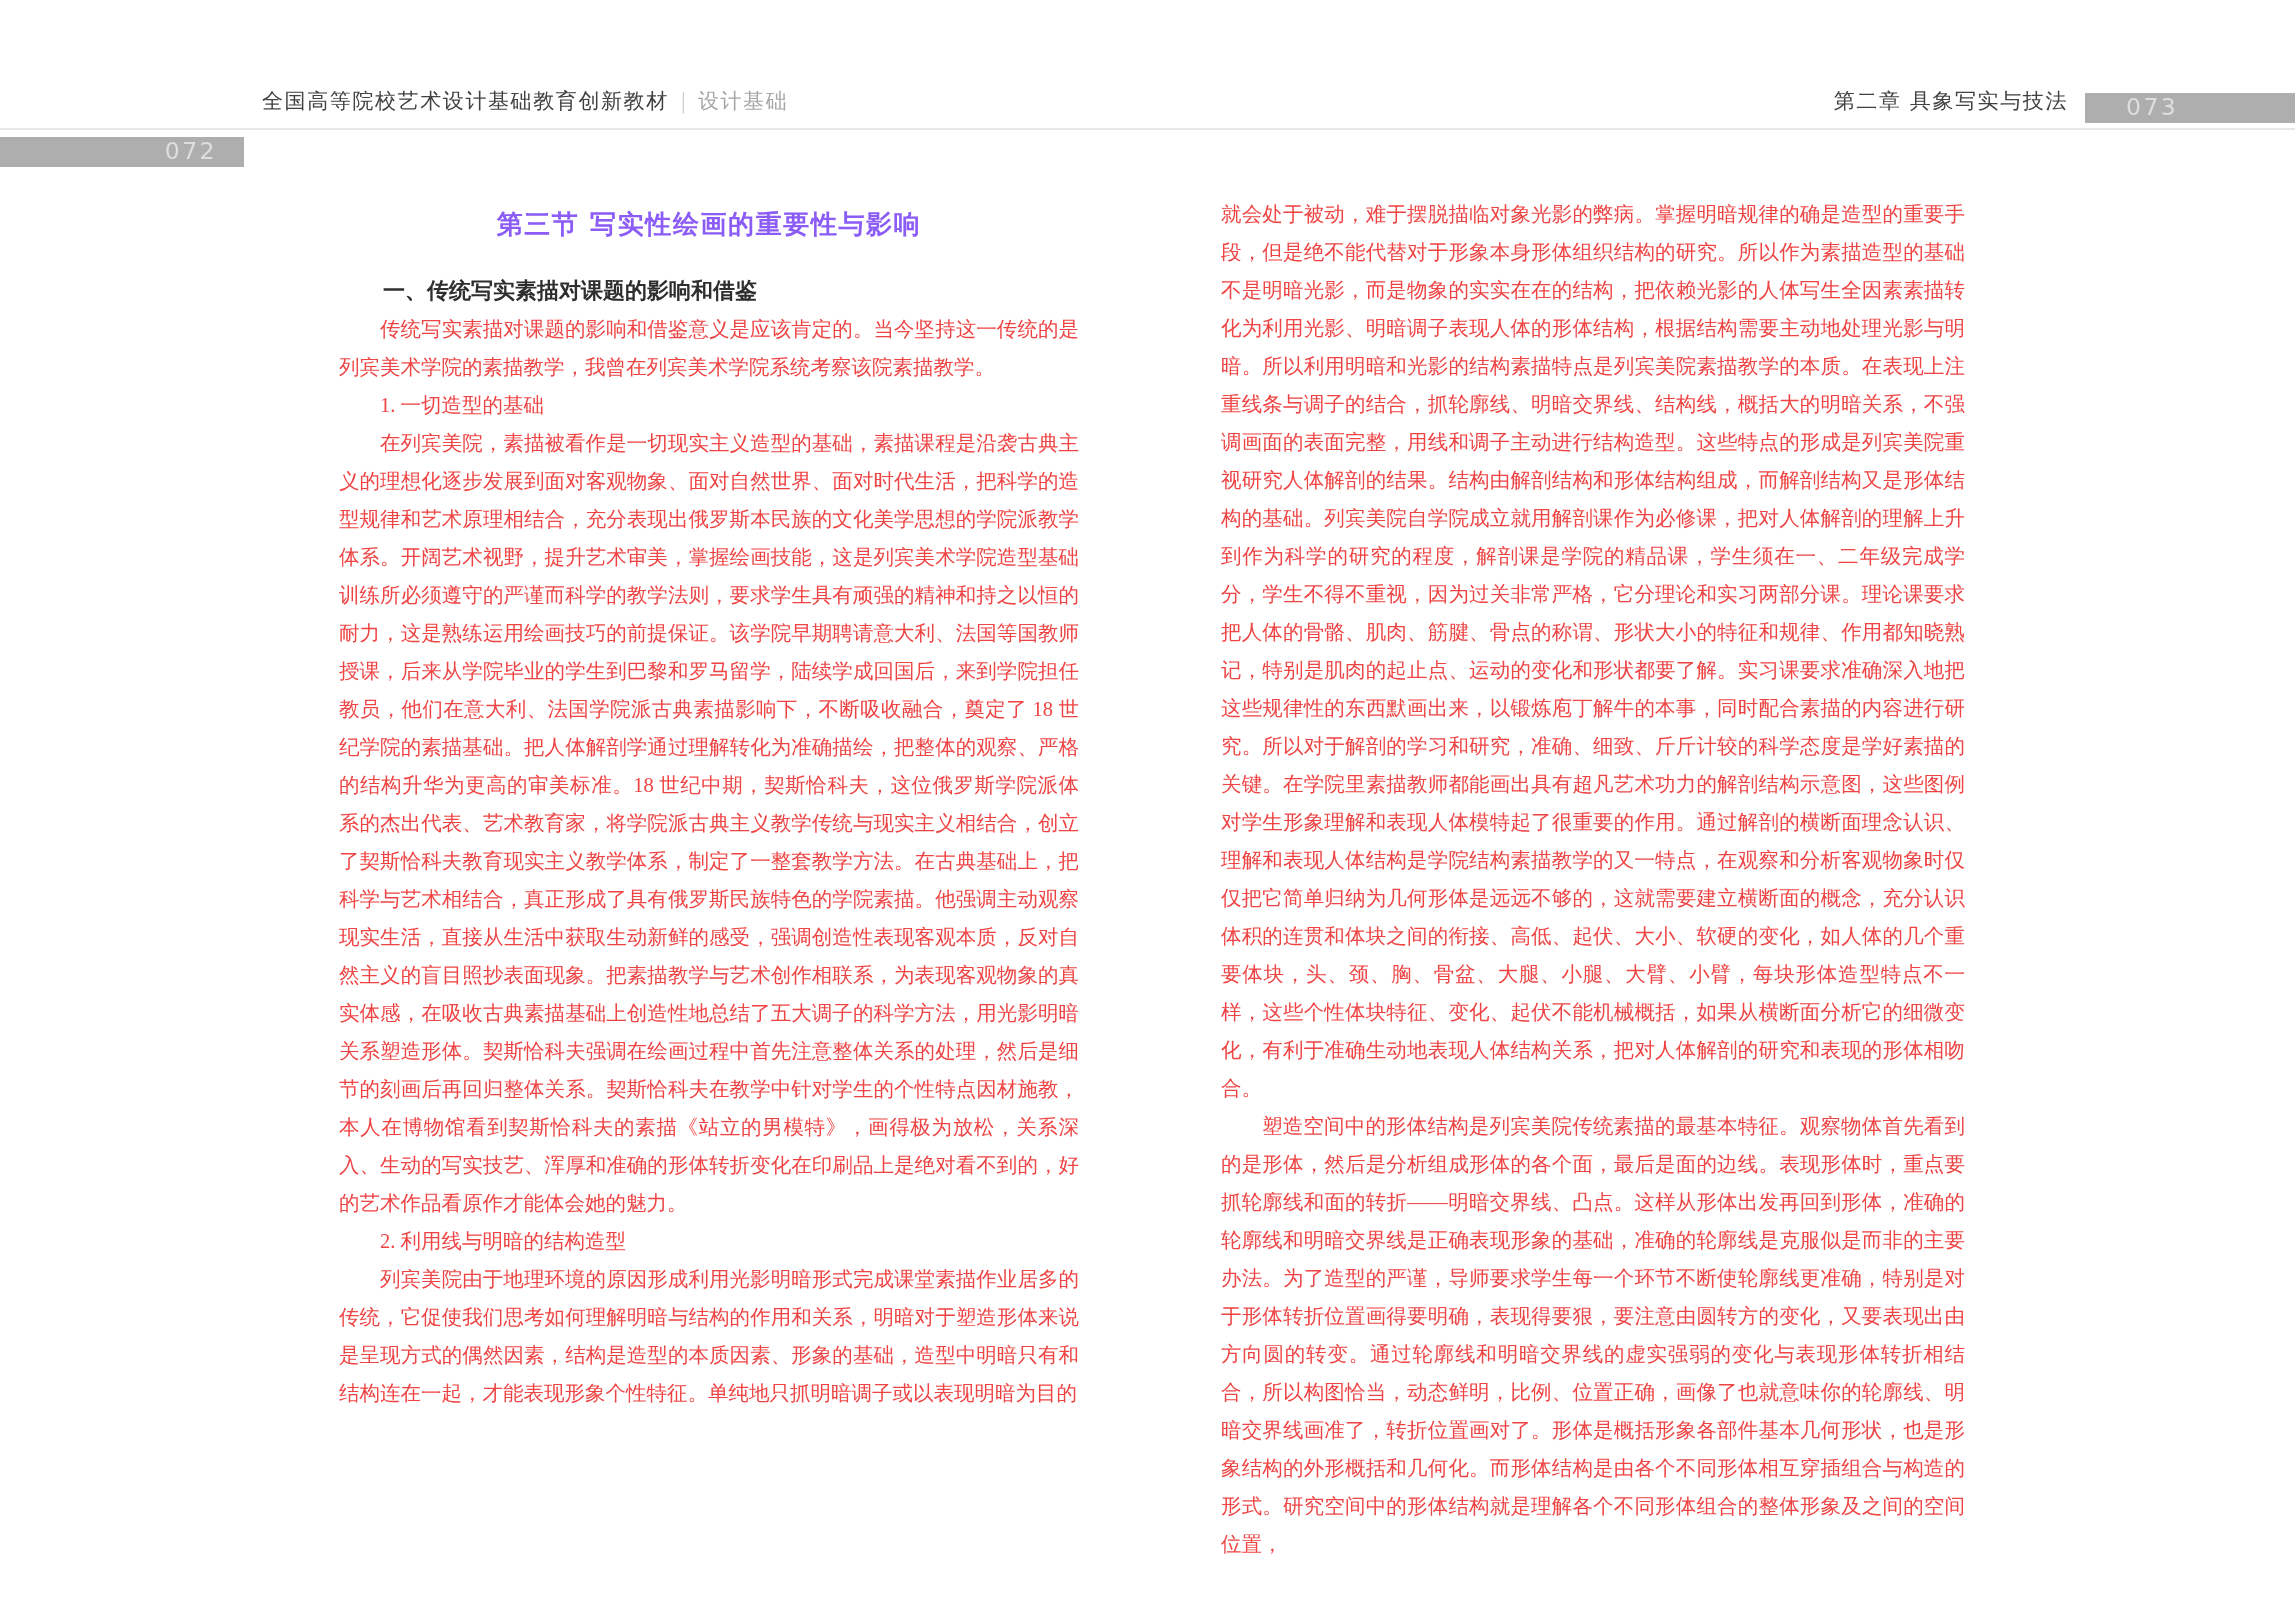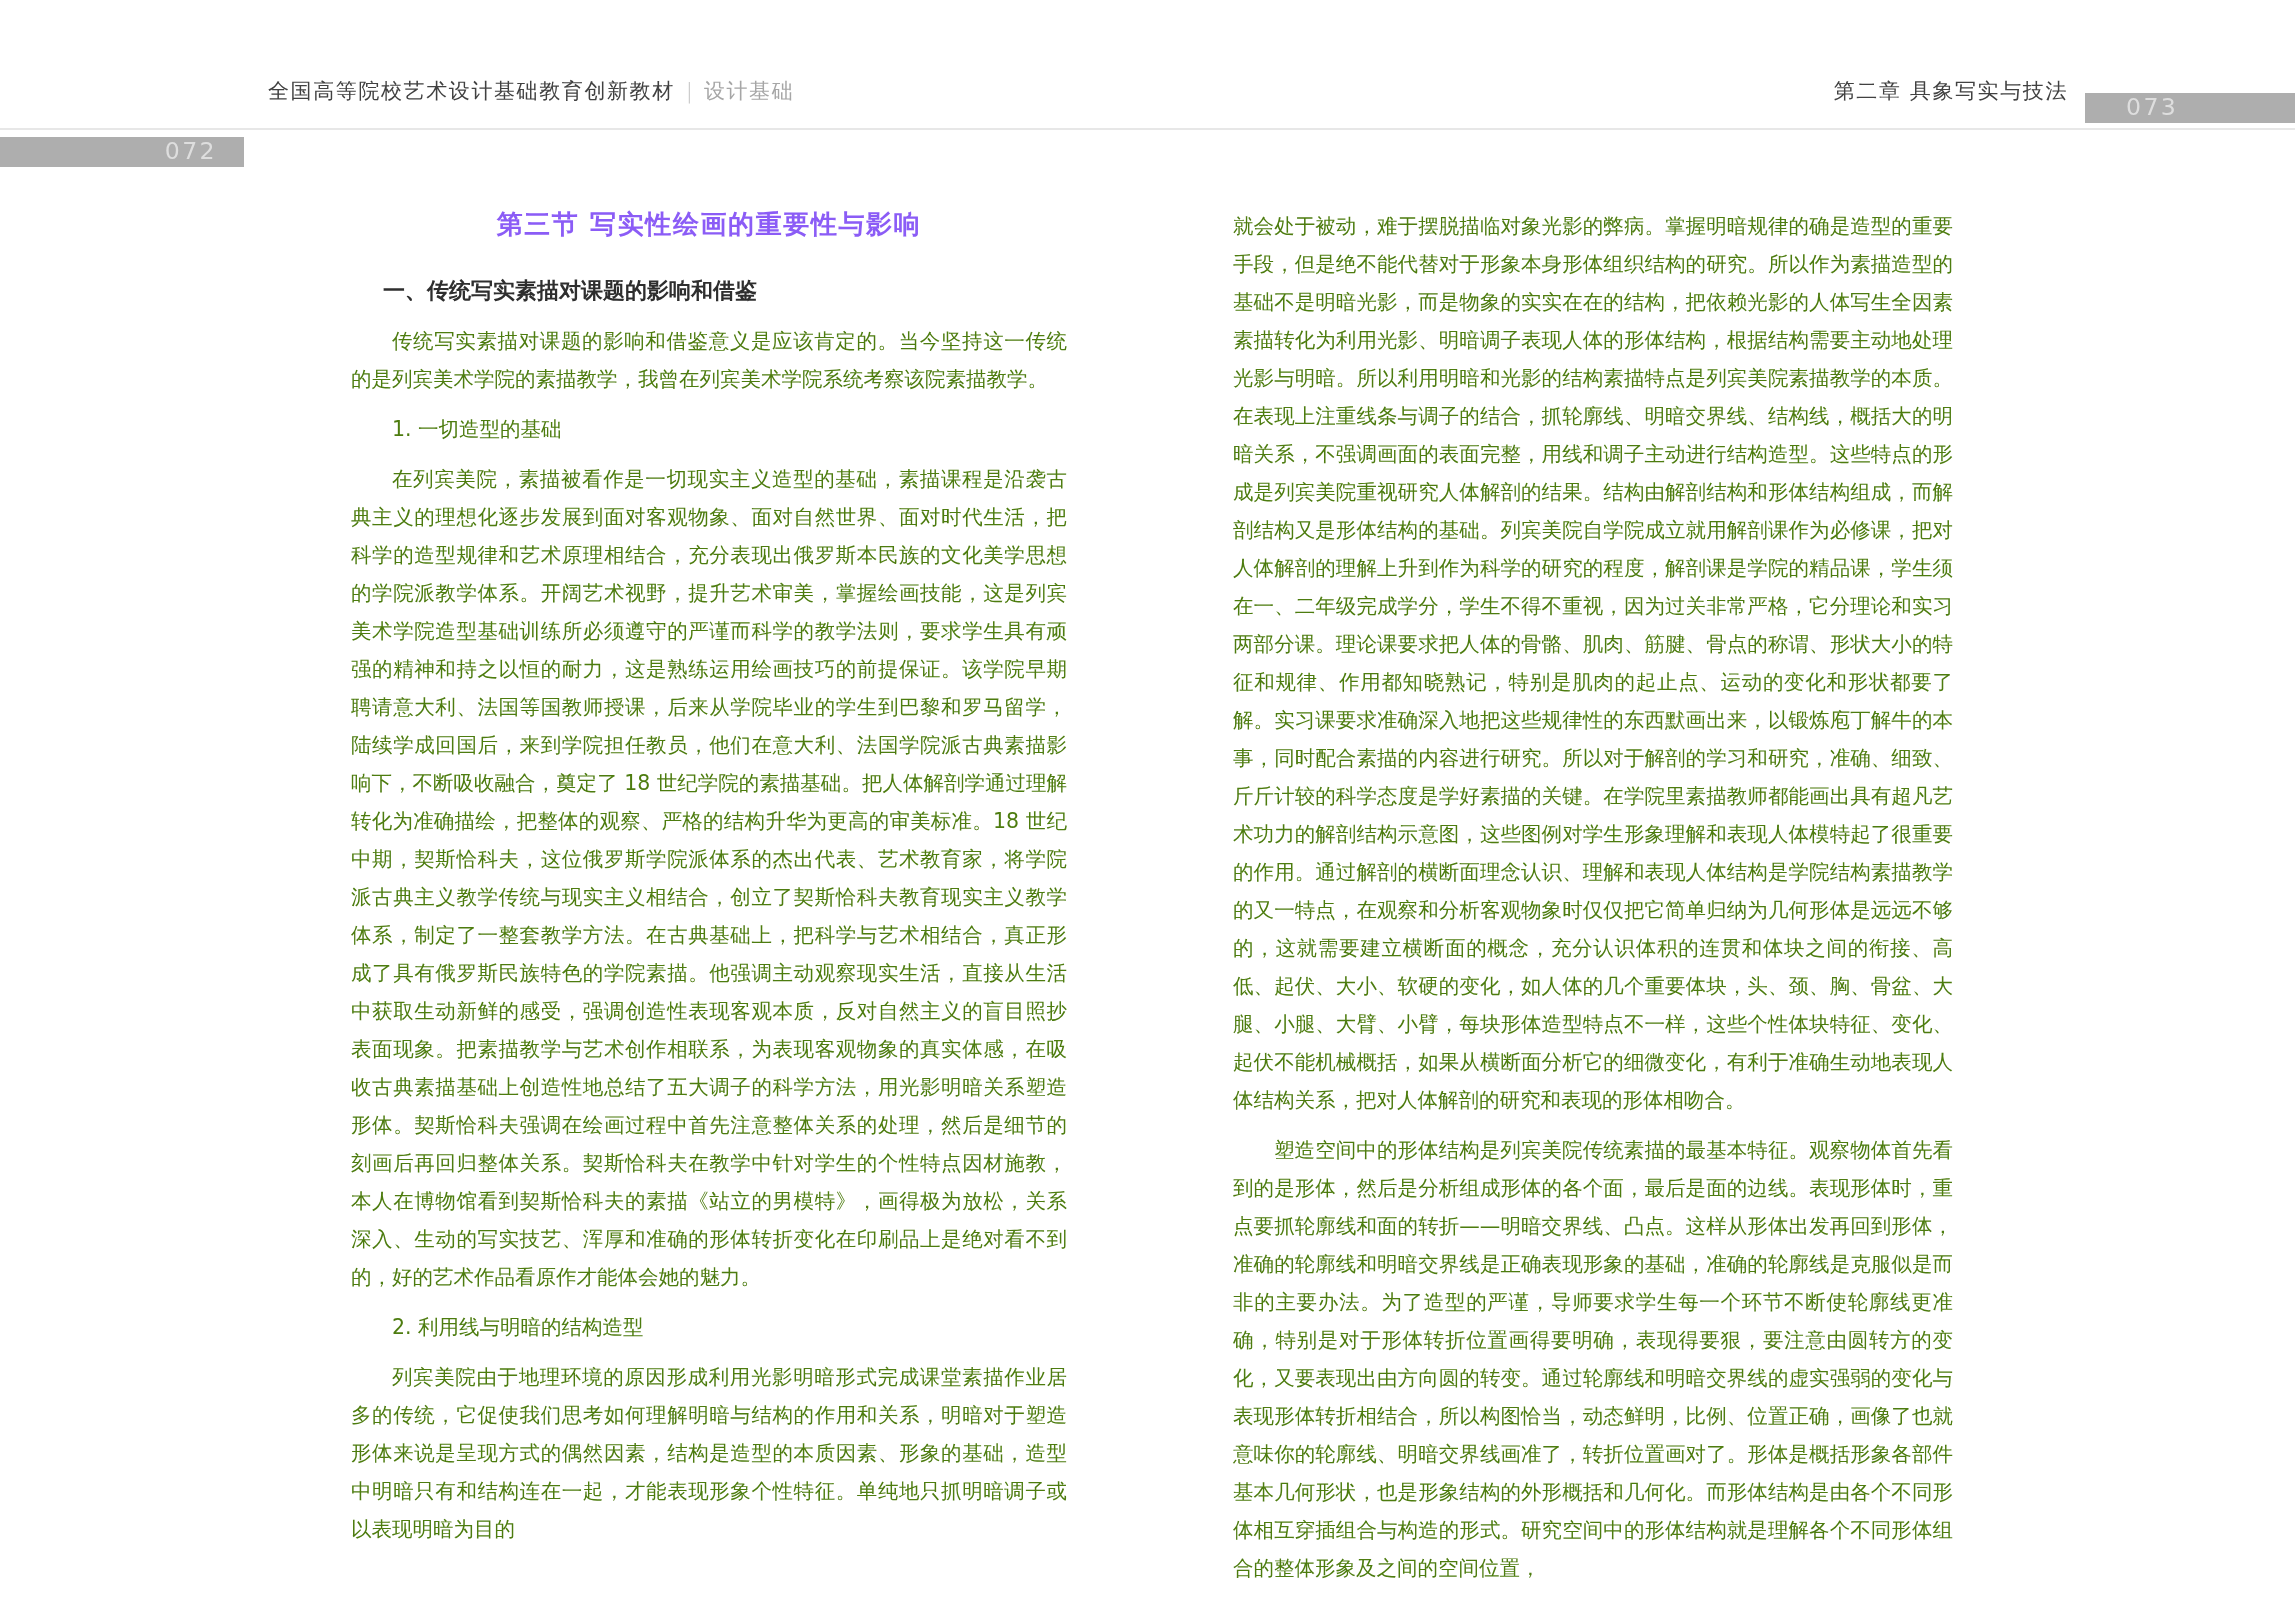--- a/index.html
+++ b/index.html
@@ -40,27 +40,26 @@
     padding-left: 41px;
   }
   .page-num {
     font-size: 23.6px;
     line-height: 1;
     color: #dedede;
     letter-spacing: 2.4px;
   }
   .running-head {
     position: absolute;
-    top: 76px;
+    top: 86px;
     height: 30px;
     display: flex;
     align-items: center;
     white-space: nowrap;
     font-size: 21px;
-    margin-left: 6px;
   }
   .running-head.left  { left: 262px; }
   .running-head.right { right: 227px; }
   .running-title {
     color: #414141;
     font-weight: 500;
     letter-spacing: 1.6px;
   }
   .running-divider {
     color: #c3c3c3;
@@ -109,22 +108,23 @@
     font-weight: bold;
     color: #2e2e2e;
     text-indent: 2em;
     margin: 0;
     line-height: 38px;
   }
   .col p.body {
     font-size: 20.5px;
     line-height: 38px;
     text-align: justify;
-    color: #4d7c0f;
-    margin: 12px;
+    color: #ef4444;
+    margin: 0;
+    font-family: Liberation Serif, serif;
   }
   .col p.body.indent { text-indent: 2em; }
   .col p.body.subitem { text-indent: 2em; }
 </style>
 </head>
 <body>
 
 <div class="header-bar left">
   <span class="page-num">072</span>
 </div>

